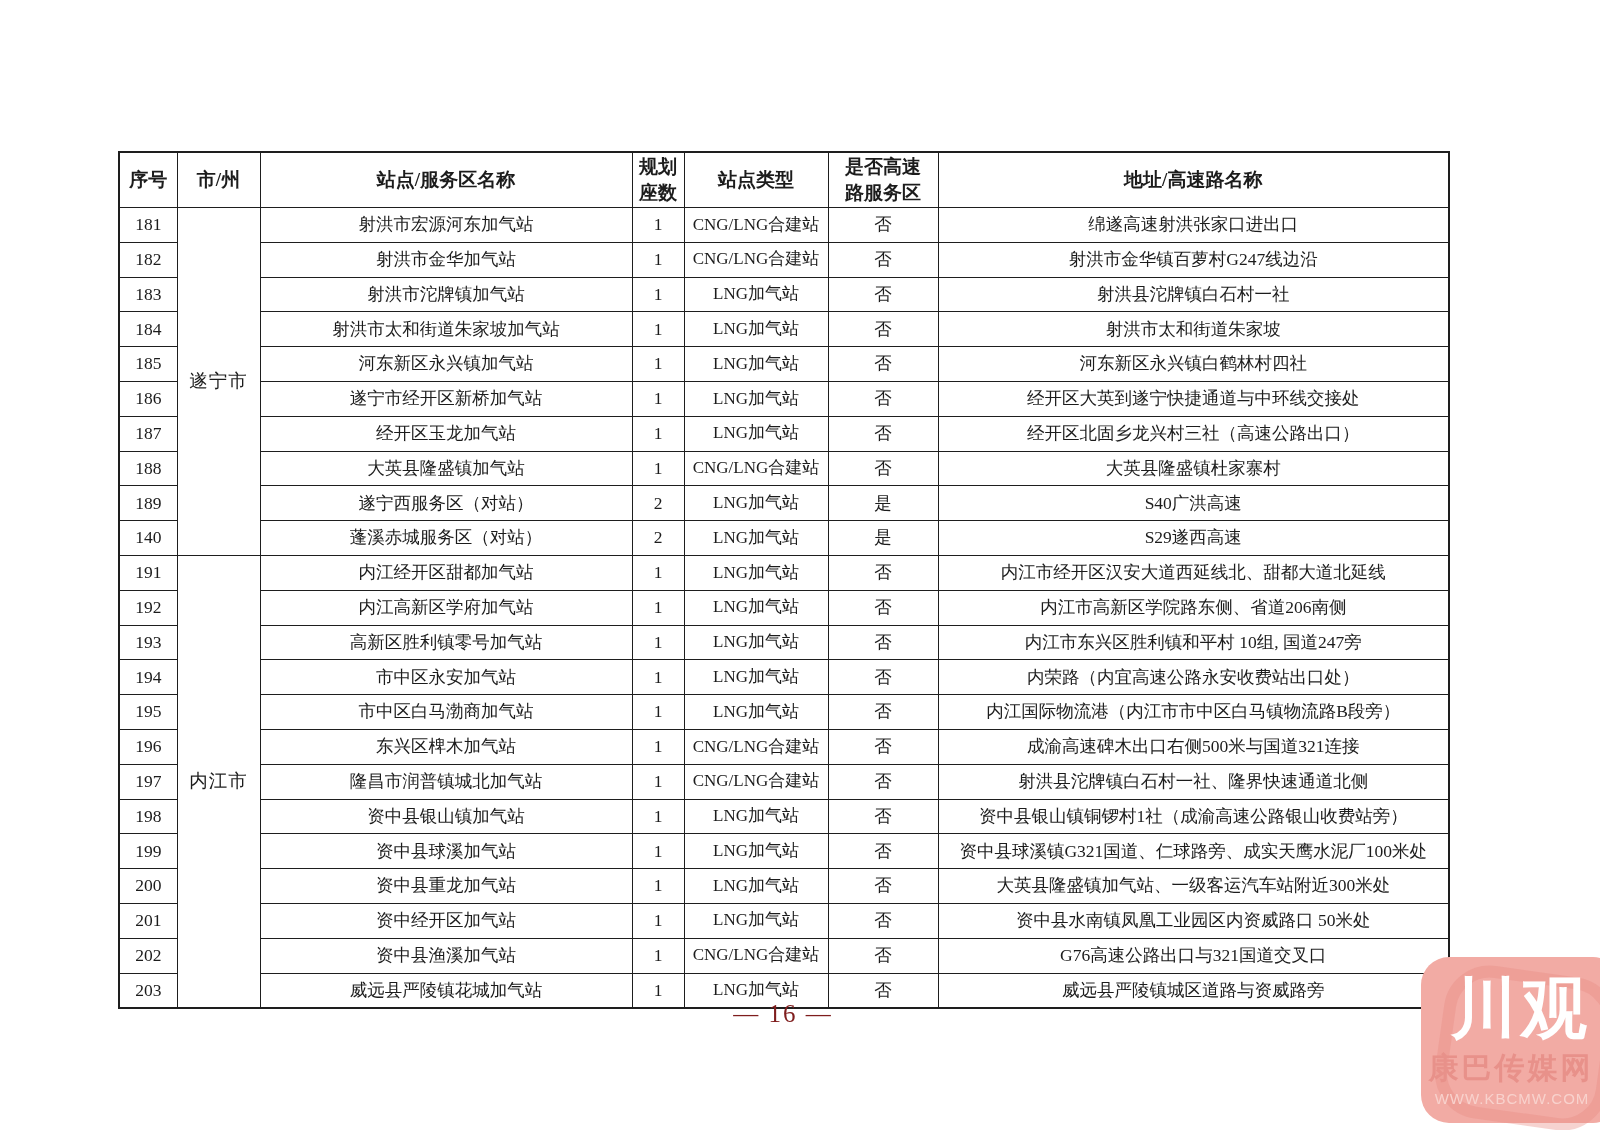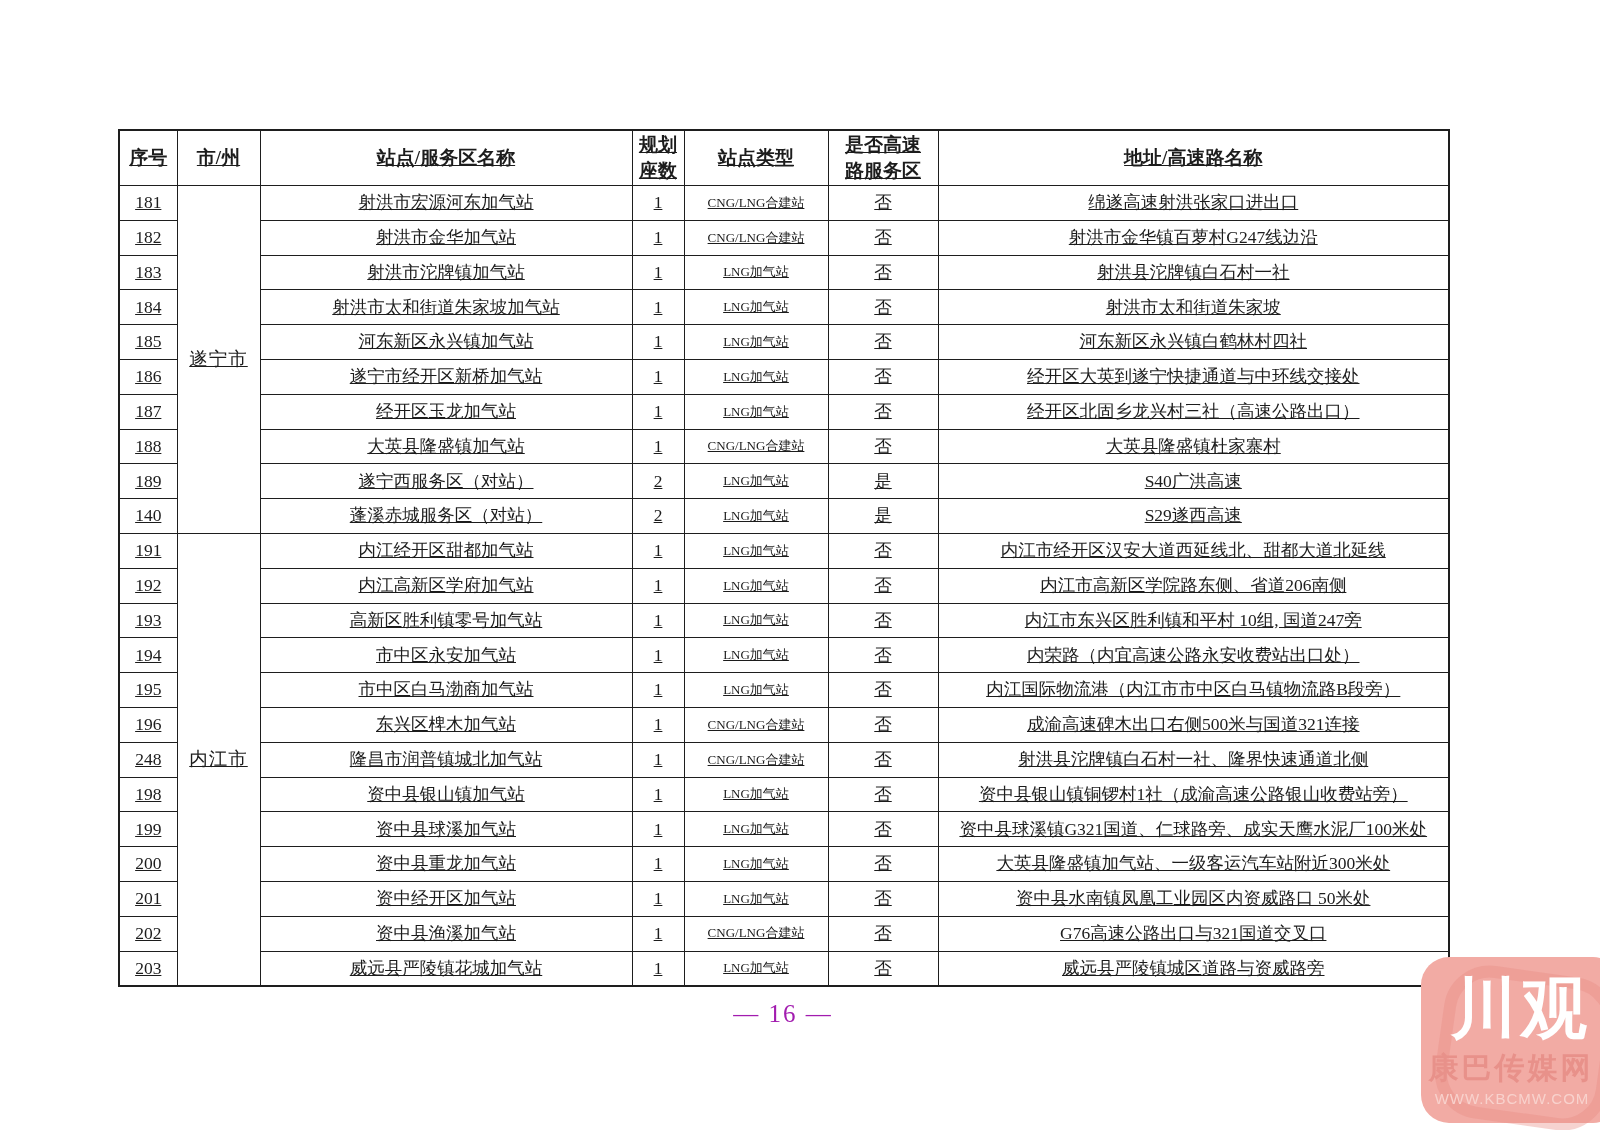--- a/index.html
+++ b/index.html
@@ -3,43 +3,42 @@
 <meta charset="utf-8">
 <style>
   html,body{margin:0;padding:0;}
   body{
     width:1600px;height:1130px;position:relative;overflow:hidden;
     background:#ffffff;
     font-family:"Liberation Serif","DejaVu Serif",serif;
     color:#1c1c1c;
   }
   .doc-table{
-    position:absolute;left:118px;top:129px;width:1330px;
+    position:absolute;left:118px;top:151px;width:1330px;
     border-collapse:collapse;table-layout:fixed;
     border:2px solid #1e1e1e;
-    text-decoration:underline;
   }
   .doc-table th,.doc-table td{
     border:1px solid #1e1e1e;
     text-align:center;vertical-align:middle;
     padding:0 2px;
   }
   .doc-table th{
     font-weight:bold;font-size:19px;line-height:1.35;
     height:54px;white-space:pre-line;
   }
   .doc-table td{
     font-size:17.5px;height:33.8px;line-height:1.1;
     white-space:nowrap;overflow:hidden;
   }
   .doc-table td.city{font-size:18.5px;letter-spacing:1px;margin-left:12px;}
-  .doc-table td.type{font-size:13px;}
+  .doc-table td.type{font-size:17px;}
   .page-number{
     position:absolute;left:118px;top:1000px;width:1330px;
-    text-align:center;font-size:25px;color:#a21caf;letter-spacing:2px;
+    text-align:center;font-size:25px;color:#7f1d1d;letter-spacing:2px;
   }
   .watermark{
     position:absolute;left:1421px;top:957px;width:200px;height:166px;
     background:#f2aba4;border-radius:28px;
   }
   .watermark::before{ 
     content:"";position:absolute;left:18px;top:14px;width:150px;height:130px;
     border:12px solid rgba(232,140,132,.38);border-radius:46px;
     transform:rotate(8deg);
   }
@@ -211,21 +210,21 @@
       </tr>
       <tr>
         <td>196</td>
         <td>东兴区椑木加气站</td>
         <td>1</td>
         <td class="type">CNG/LNG合建站</td>
         <td>否</td>
         <td>成渝高速碑木出口右侧500米与国道321连接</td>
       </tr>
       <tr>
-        <td>248</td>
+        <td>197</td>
         <td>隆昌市润普镇城北加气站</td>
         <td>1</td>
         <td class="type">CNG/LNG合建站</td>
         <td>否</td>
         <td>射洪县沱牌镇白石村一社、隆界快速通道北侧</td>
       </tr>
       <tr>
         <td>198</td>
         <td>资中县银山镇加气站</td>
         <td>1</td>

